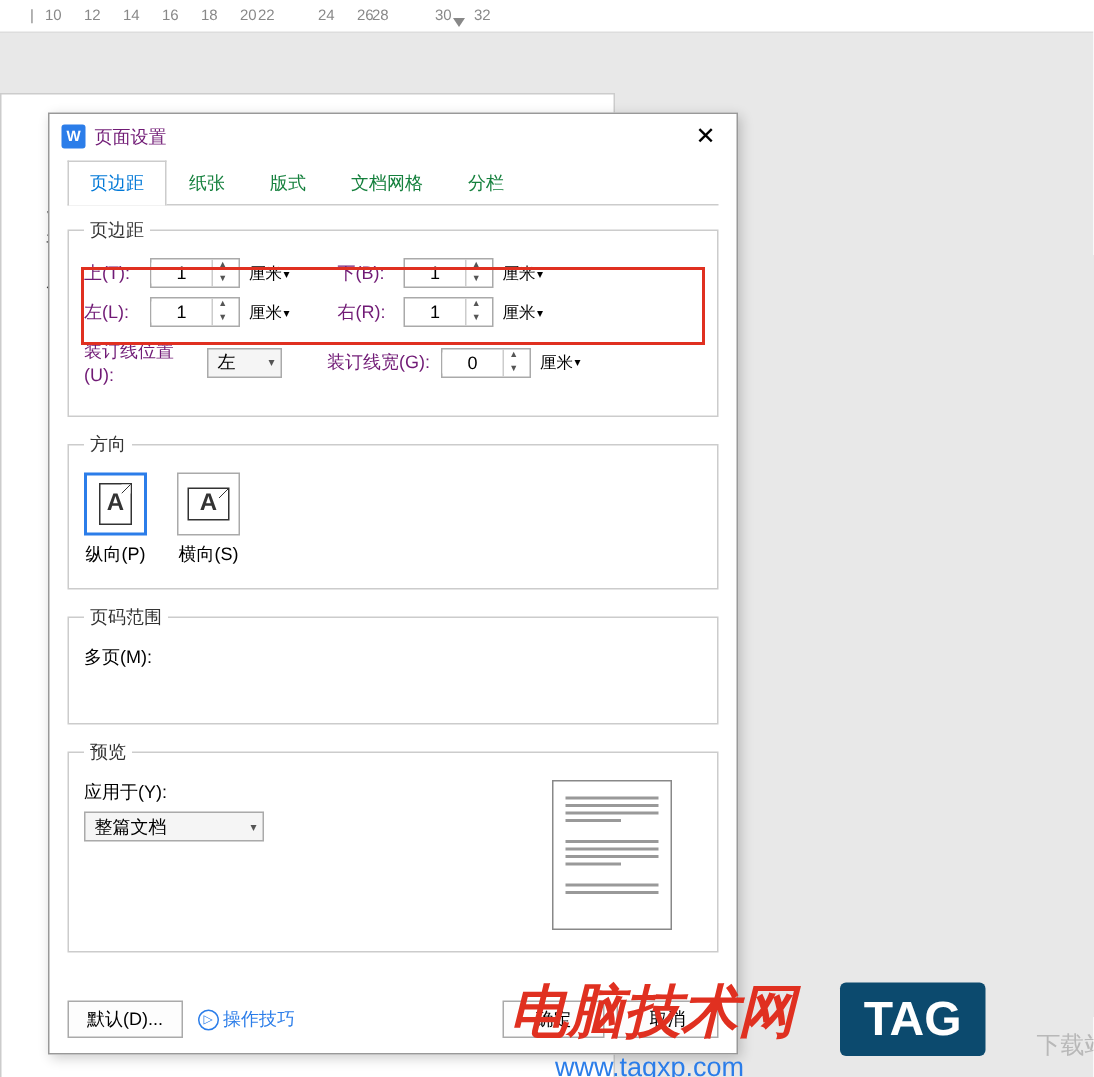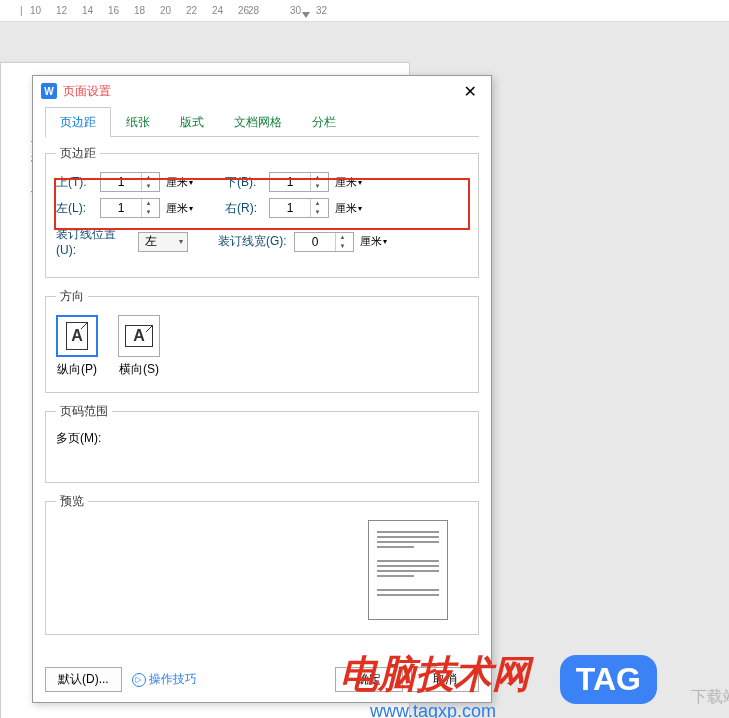--- a/index.html
+++ b/index.html
@@ -10,35 +10,35 @@
 .ruler .cursor-tri { position: absolute; width: 0; height: 0; border-left: 4px solid transparent; border-right: 4px solid transparent; border-top: 6px solid #888; top: 12px; }
 
 .doc-bg { position: absolute; top: 22px; left: 0; right: 0; bottom: 0; background: #e8e8e8; }
 .page { position: absolute; top: 40px; left: 0; width: 410px; height: 680px; background: #fff; border: 1px solid #ccc; padding: 60px 30px; font-size: 14px; color: #333; line-height: 1.8; }
 .page p { margin-bottom: 2px; }
 
 .dialog { position: absolute; top: 75px; left: 32px; width: 460px; background: #fff; border: 1px solid #999; box-shadow: 2px 2px 8px rgba(0,0,0,0.2); }
 .titlebar { height: 30px; display: flex; align-items: center; padding: 0 8px; justify-content: space-between; }
 .titlebar-left { display: flex; align-items: center; gap: 6px; }
 .app-icon { width: 16px; height: 16px; background: #2b7de9; display: flex; align-items: center; justify-content: center; color: #fff; font-size: 10px; font-weight: bold; border-radius: 2px; }
-.titlebar span { font-size: 12px; color: #ef4444; }
+.titlebar span { font-size: 12px; color: #701a75; }
 .close-x { font-size: 16px; cursor: pointer; padding: 2px 6px; }
 
 .tabs { display: flex; border-bottom: 1px solid #ccc; margin: 0 12px; }
 .tab { padding: 6px 14px; font-size: 12px; color: #15803d; cursor: pointer; border: 1px solid transparent; border-bottom: none; position: relative; top: 1px; }
 .tab.active { border-color: #ccc; background: #fff; color: #0078d7; }
 
 .dialog-body { padding: 8px 12px 12px 12px; }
 
 fieldset { border: 1px solid #ccc; margin-bottom: 10px; padding: 10px 10px 14px 10px; position: relative; }
 legend { font-size: 12px; padding: 0 4px; color: #333; }
 
 .margin-grid { position: relative; }
 .highlight-box { position: absolute; border: 2px solid #e03020; left: -2px; right: -2px; top: 6px; height: 52px; pointer-events: none; z-index: 5; }
-.lbl { font-size: 12px; color: #0c4a6e; width: 40px; }
+.lbl { font-size: 12px; color: #701a75; width: 40px; }
 .lbl-wide { width: 78px; }
 
 .spinbox { display: flex; align-items: center; border: 1px solid #aaa; height: 20px; width: 60px; background: #fff; }
 .spinbox input { border: none; width: 40px; font-size: 12px; text-align: center; outline: none; }
 .spin-btns { display: flex; flex-direction: column; width: 14px; border-left: 1px solid #ccc; }
 .spin-btns div { height: 9px; font-size: 6px; line-height: 8px; text-align: center; cursor: pointer; color: #555; }
 
 .unit-dd { border: none; font-size: 11px; padding: 1px 2px; display: inline-flex; align-items: center; cursor: pointer; }
 .unit-dd::after { content: "▾"; font-size: 8px; margin-left: 1px; }
 .margin-row { display: flex; gap: 30px; margin-bottom: 6px; }
@@ -67,35 +67,35 @@
 
 .footer { display: flex; justify-content: space-between; align-items: center; padding: 10px 12px; }
 .footer-left { display: flex; align-items: center; gap: 10px; }
 .btn { border: 1px solid #aaa; background: #fdfdfd; font-size: 12px; padding: 3px 12px; cursor: pointer; }
 .footer-right { display: flex; gap: 8px; }
 .link-tip { color: #2b7de9; font-size: 12px; cursor: pointer; display: flex; align-items: center; gap: 3px; }
 .link-tip-icon { width: 14px; height: 14px; border: 1px solid #2b7de9; border-radius: 50%; display: flex; align-items: center; justify-content: center; font-size: 8px; }
 
 .overlay-brand { position: absolute; bottom: 18px; left: 340px; font-size: 38px; font-weight: bold; color: #e03020; z-index: 100; font-style: italic; }
 .overlay-url { position: absolute; bottom: -4px; left: 370px; font-size: 18px; color: #2b7de9; z-index: 100; }
-.overlay-tag { position: absolute; bottom: 14px; right: 72px; background: #3b82f6; color: #fff; font-size: 32px; font-weight: bold; padding: 6px 16px; border-radius: 16px; z-index: 100; }
+.overlay-tag { position: absolute; bottom: 14px; right: 72px; background: #0c4a6e; color: #fff; font-size: 32px; font-weight: bold; padding: 6px 16px; border-radius: 4px; z-index: 100; }
 .overlay-site { position: absolute; bottom: 10px; right: -10px; color: #888; font-size: 16px; z-index: 90; opacity: 0.5; }
 </style>
 </head>
 <body>
 
 <div class="ruler">
   <span style="left:20px">|</span>
   <span style="left:30px">10</span>
   <span style="left:56px">12</span>
   <span style="left:82px">14</span>
   <span style="left:108px">16</span>
   <span style="left:134px">18</span>
   <span style="left:160px">20</span>
-  <span style="left:186px">22</span>
+  <span style="left:172px">22</span>
   <span style="left:212px">24</span>
   <span style="left:238px">26</span>
   <span style="left:248px">28</span>
   <span style="left:290px">30</span>
   <div class="cursor-tri" style="left:302px"></div>
   <span style="left:316px">32</span>
 </div>
 
 <div class="doc-bg">
   <div class="page">
@@ -218,20 +218,24 @@
     </fieldset>
 
     <fieldset style="min-height:80px">
       <legend>页码范围</legend>
       <div style="font-size:12px;margin-bottom:4px">多页(M):</div>
     </fieldset>
 
     <fieldset>
       <legend>预览</legend>
       <div class="preview-row">
+        <div class="preview-left">
+          <span style="font-size:12px">应用于(Y):</span>
+          <div class="select-box select-wide">整篇文档</div>
+        </div>
         <div style="flex:1;display:flex;justify-content:flex-end;padding-right:20px">
           <div class="preview-box">
             <div class="line"></div>
               <div class="line"></div>
               <div class="line"></div>
               <div class="line short"></div>
             <div style="height:6px"></div>
             <div class="line"></div>
               <div class="line"></div>
               <div class="line"></div>

